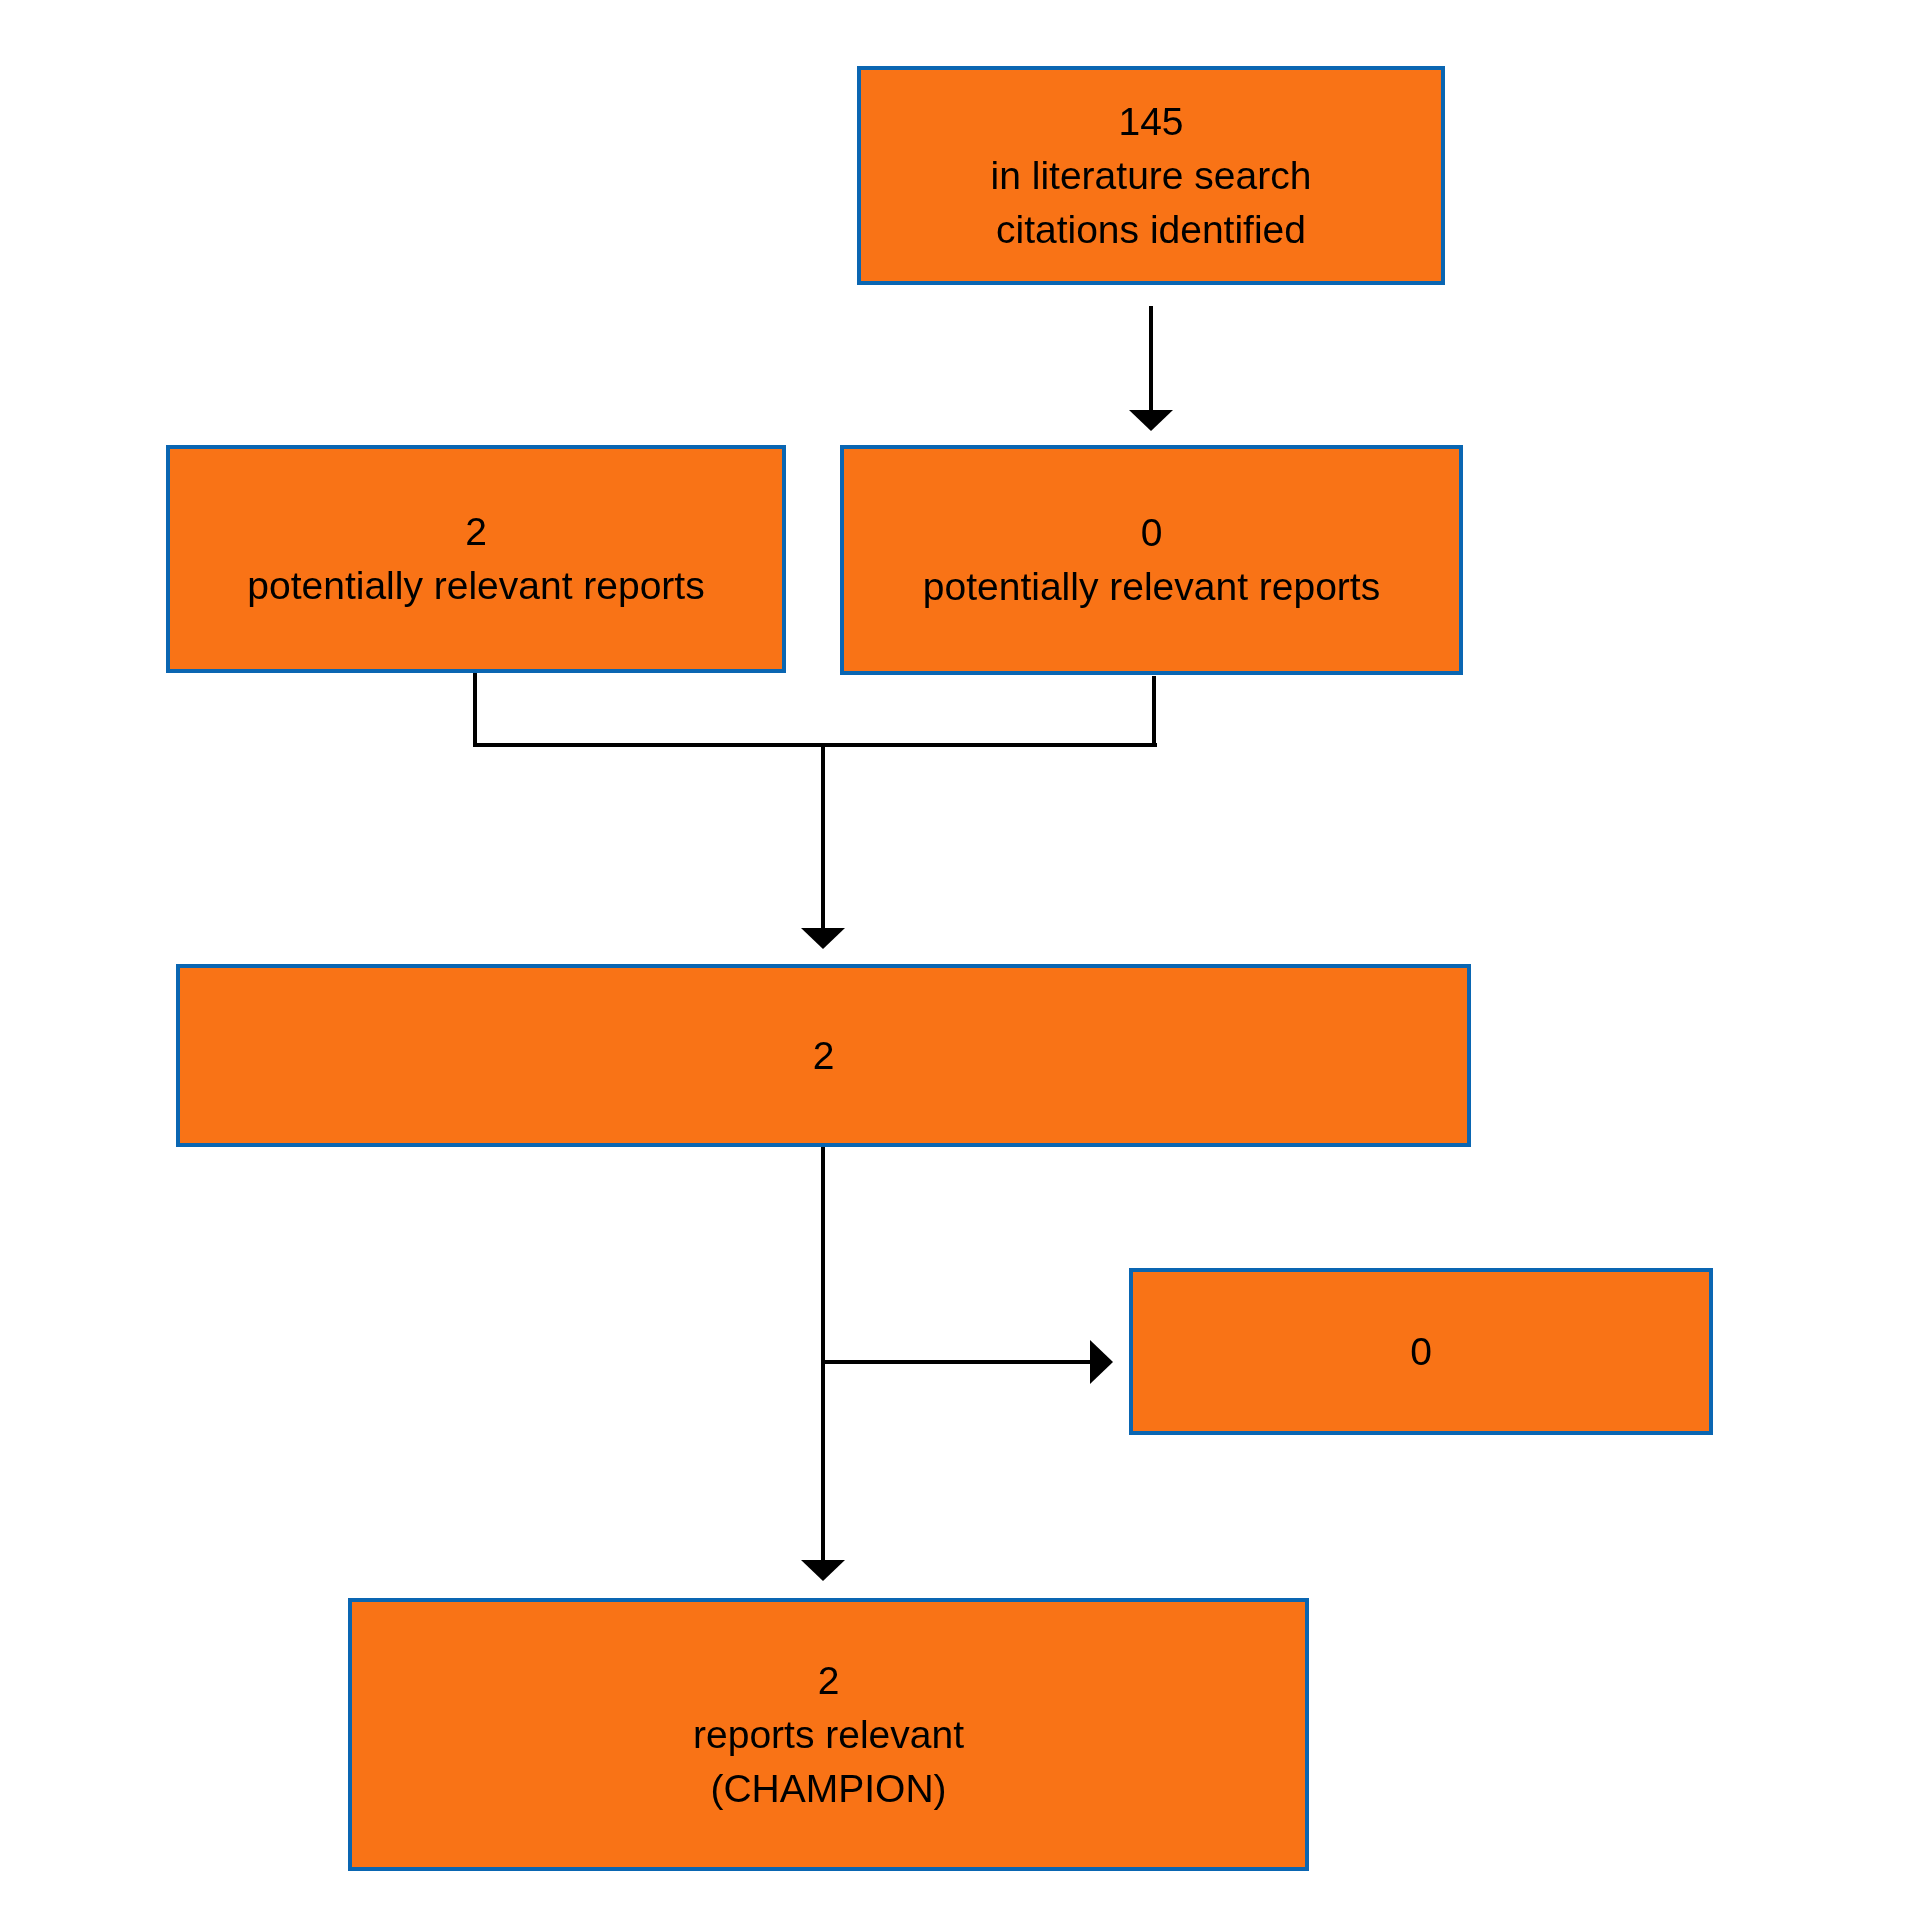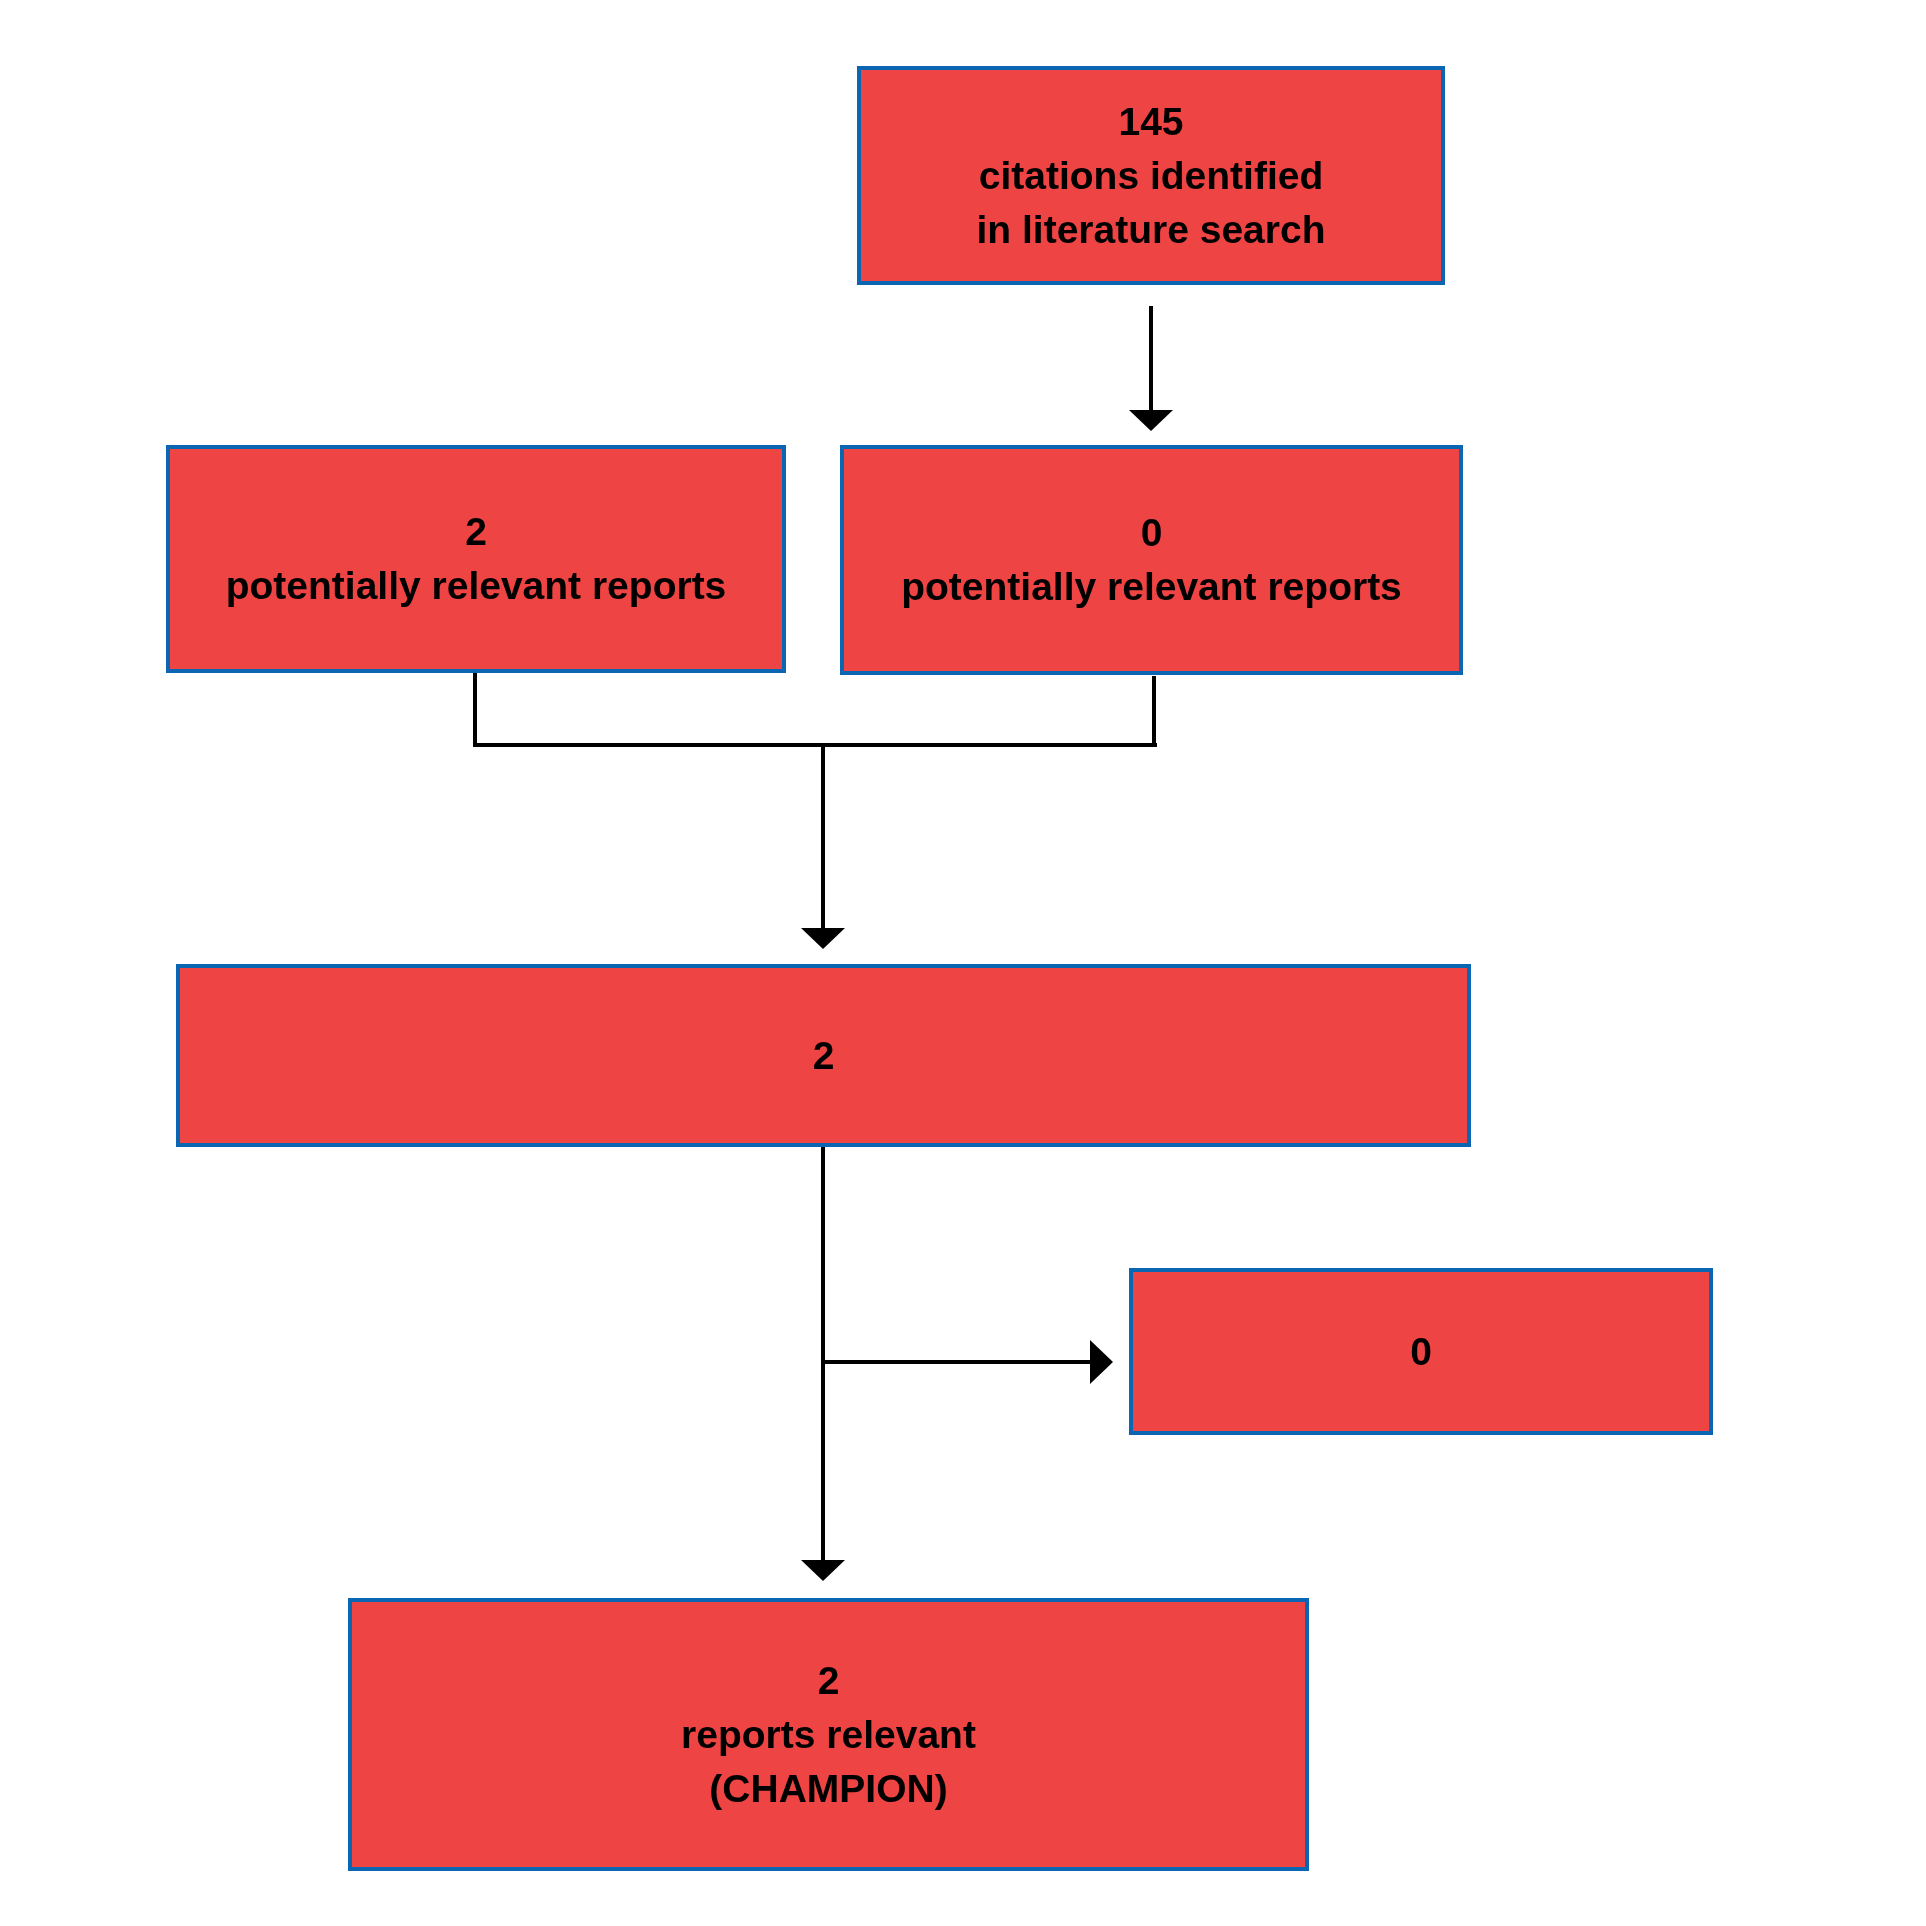--- a/index.html
+++ b/index.html
@@ -13,32 +13,31 @@
   .canvas {
     position: relative;
     width: 1926px;
     height: 1926px;
     background: var(--background, #ffffff);
     overflow: hidden;
   }
   .box {
     position: absolute;
     box-sizing: border-box;
-    background: #ef4444;
+    background: #f97316;
     border: 4px solid var(--box-border, #0a66b2);
     display: flex;
     flex-direction: column;
     justify-content: center;
     align-items: center;
     text-align: center;
     color: var(--text, #000000);
     font-size: 39px;
     line-height: 54px;
     padding: 0 12px;
-    font-weight: bold;
   }
   .box .txt { white-space: nowrap; }
   .vline, .hline {
     position: absolute;
     background: var(--connector, #000000);
   }
   .arrow-down {
     position: absolute;
     width: 0; height: 0;
     border-left: 22px solid transparent;
@@ -74,22 +73,22 @@
   #line-branch-right      { left: 821px; top: 1360px; width: 270px;  height: 4.4px;  }
   #head-branch-right      { left: 1090px; top: 1340px; }
 </style>
 </head>
 <body>
 
 <div class="canvas">
 
   <div class="box" id="box-identified">
     <div class="txt">145</div>
+    <div class="txt">in literature search</div>
     <div class="txt">citations identified</div>
-    <div class="txt">in literature search</div>
   </div>
 
   <div class="box" id="box-other">
     <div class="txt">2</div>
     <div class="txt">potentially relevant reports</div>
   </div>
 
   <div class="box" id="box-screened">
     <div class="txt">0</div>
     <div class="txt">potentially relevant reports</div>

